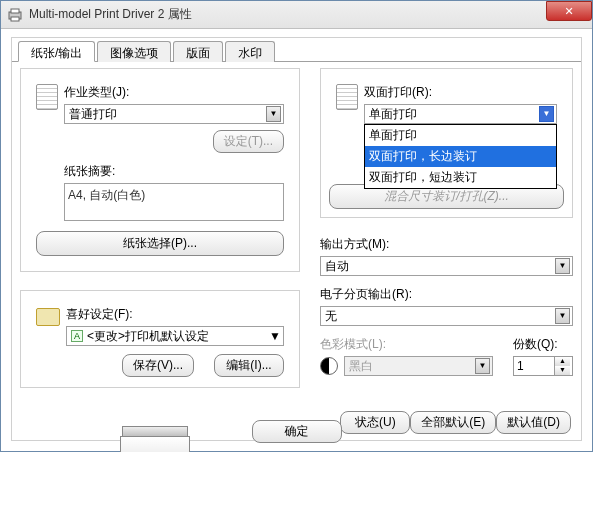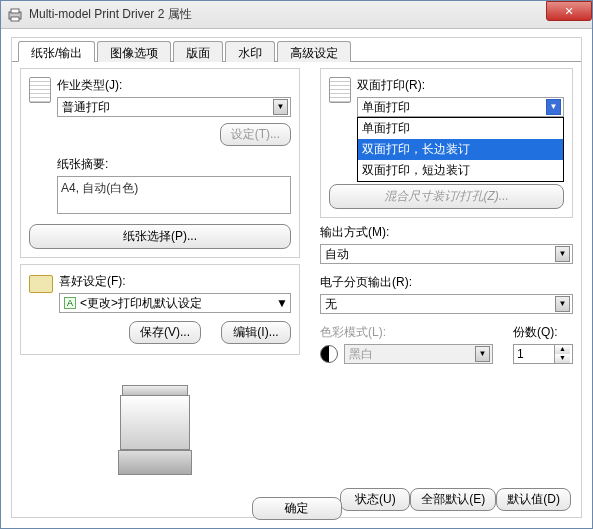--- a/index.html
+++ b/index.html
@@ -1,29 +1,29 @@
 <!DOCTYPE html>
 <html><head>
 <meta charset="utf-8">
 <style>
 * { box-sizing: border-box; font-family: "Microsoft YaHei", "SimSun", Arial, sans-serif; font-size: 12px; }
 body { margin: 0; background: #fff; }
-.window { width: 593px; height: 529px; border: 1px solid #6b8aab; position: relative; background: #fff; }
+.window { width: 593px; height: 452px; border: 1px solid #6b8aab; position: relative; background: #fff; }
 .titlebar { height: 28px; background: linear-gradient(#f0f0f0, #e4e4e4); border-bottom: 1px solid #c0c0c0; display: flex; align-items: center; padding-left: 6px; position: relative; }
 .titlebar .icon { width: 16px; height: 16px; margin-right: 6px; }
 .titlebar .title { color: #333; }
 .close-btn { position: absolute; right: 0; top: 0; width: 46px; height: 20px; background: linear-gradient(#e48d85, #c9302c); color: #fff; text-align: center; line-height: 18px; border-bottom-left-radius: 3px; border-bottom-right-radius: 3px; border: 1px solid #a02820; cursor: pointer; font-size: 11px; }
 .content { position: absolute; left: 10px; right: 10px; top: 36px; bottom: 10px; border: 1px solid #d0d0d0; background: #fff; }
 .tabs { display: flex; height: 24px; border-bottom: 1px solid #a0a0a0; padding-left: 6px; padding-top: 2px; }
 .tab { padding: 3px 12px; border: 1px solid #a0a0a0; border-bottom: none; margin-right: 2px; background: #f0f0f0; border-radius: 3px 3px 0 0; cursor: pointer; position: relative; top: 1px; }
 .tab.active { background: #fff; border-bottom: 1px solid #fff; }
 .panel { position: absolute; left: 8px; right: 8px; top: 30px; bottom: 38px; }
 .col-left { position: absolute; left: 0; top: 0; width: 280px; }
 .col-right { position: absolute; left: 300px; top: 0; right: 0; }
-.group { border: 1px solid #d0d0d0; padding: 8px; margin-bottom: 6px; position: relative; }
+.group { border: 1px solid #d0d0d0; padding: 15px; margin-bottom: 18px; position: relative; }
 .label { margin-bottom: 3px; }
 .select { width: 100%; border: 1px solid #a0a0a0; height: 20px; background: #fff; display: flex; align-items: center; justify-content: space-between; padding: 0 2px 0 4px; }
 .select .arrow { width: 15px; height: 16px; background: linear-gradient(#f0f0f0,#d0d0d0); border: 1px solid #888; text-align: center; font-size: 8px; line-height: 14px; }
 .btn { border: 1px solid #888; background: linear-gradient(#fdfdfd,#e6e6e6); padding: 2px 10px; border-radius: 8px; cursor: pointer; display: inline-block; text-align: center; min-width: 70px; }
 .btn.disabled { color: #999; }
 .btn-wide { display: block; width: 100%; text-align: center; padding: 3px 0; }
 .row { display: flex; align-items: flex-start; gap: 6px; }
 .doc-icon { width: 22px; height: 26px; border: 1px solid #999; background: repeating-linear-gradient(#fff, #fff 3px, #ccc 3px, #ccc 4px); flex-shrink: 0; border-radius: 2px; }
 .folder-icon { width: 24px; height: 18px; background: #f0e6b0; border: 1px solid #c0a030; border-radius: 2px; flex-shrink: 0; margin-top: 2px; }
 .textarea { width: 100%; height: 38px; border: 1px solid #a0a0a0; background: #fff; padding: 3px; margin-top: 3px; color: #333; }
@@ -59,21 +59,20 @@
     <span class="title">Multi-model Print Driver 2 属性</span>
     <div class="close-btn">✕</div>
   </div>
 
   <div class="content">
     <div class="tabs">
       <div class="tab active">纸张/输出</div>
       <div class="tab">图像选项</div>
       <div class="tab">版面</div>
       <div class="tab">水印</div>
-      <div class="tab">高级设定</div>
     </div>
 
     <div class="panel">
 
       <div class="col-left">
         <div class="group">
           <div class="row">
             <div class="doc-icon"></div>
             <div style="flex:1">
               <div class="label">作业类型(J):</div>

